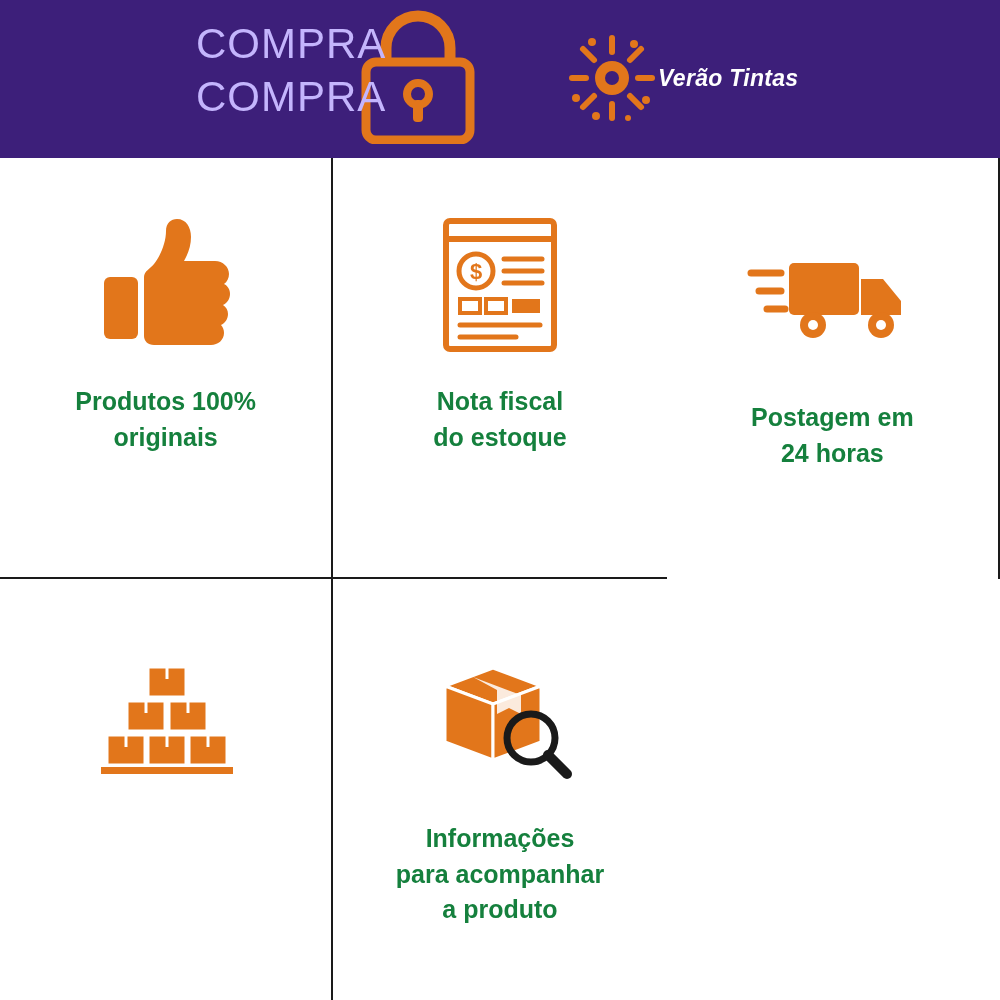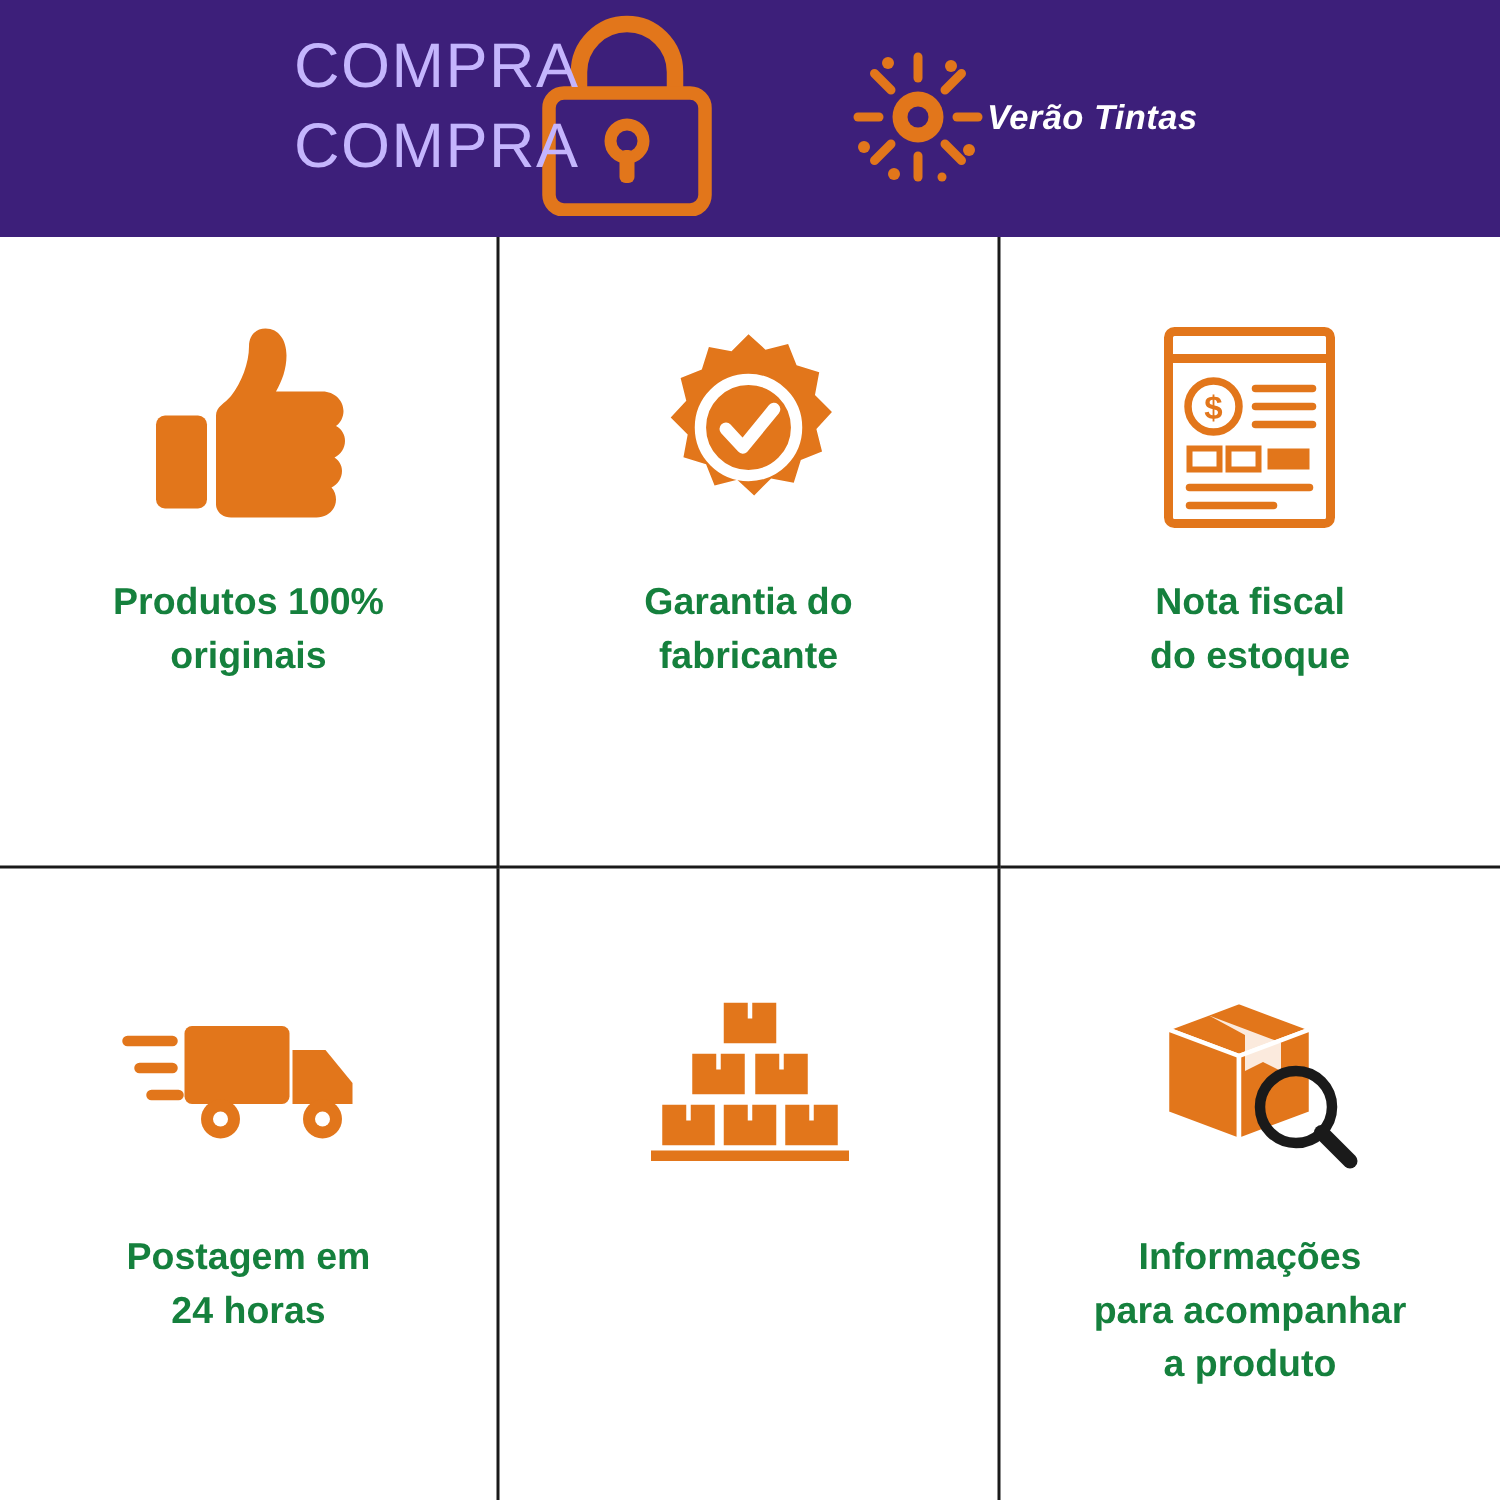--- a/index.html
+++ b/index.html
@@ -173,33 +173,20 @@
           <g fill="#E2761B">
             <rect x="8" y="62" width="34" height="62" rx="6"></rect>
             <path d="M48 124 V62 c0-6 6-8 10-13 7-9 12-22 12-33 0-8 5-12 11-12 9 0 14 8 14 18 0 9-3 17-7 24h31c8 0 14 6 14 13 0 4-2 8-5 10 4 2 6 6 6 10 0 5-3 9-7 11 3 2 5 5 5 9 0 5-3 9-7 11 2 2 3 5 3 8 0 7-6 12-13 12H58c-6 0-10-4-10-9z"></path>
           </g>
         </svg>
       </div>
       <div class="cell-label">Produtos 100%
 originais</div>
     </div>
 
-    <div class="cell col2 row1">
-      <div class="icon-wrap">
-        <svg viewBox="0 0 140 140" width="132" height="132">
-          <g fill="#E2761B">
-            <path d="M70 4 l12 11 16-4 6 15 16 5 -3 16 12 12 -11 12 4 16 -15 6 -5 16 -16 -3 -12 12 -12 -11 -16 4 -6 -15 -16 -5 3 -16 -12 -12 11 -12 -4 -16 15 -6 5 -16 16 3z"></path>
-          </g>
-          <circle cx="70" cy="70" r="34" fill="none" stroke="#ffffff" stroke-width="8"></circle>
-          <path d="M54 71 l12 13 22 -27" fill="none" stroke="#ffffff" stroke-width="9" stroke-linecap="round" stroke-linejoin="round"></path>
-        </svg>
-      </div>
-      <div class="cell-label">Garantia do
-fabricante</div>
-    </div>
 
     <div class="cell col3 row1">
       <div class="icon-wrap">
         <svg viewBox="0 0 120 140" width="120" height="140">
           <rect x="6" y="6" width="108" height="128" rx="4" fill="none" stroke="#E2761B" stroke-width="6"></rect>
           <line x1="6" y1="24" x2="114" y2="24" stroke="#E2761B" stroke-width="6"></line>
           <circle cx="36" cy="56" r="17" fill="none" stroke="#E2761B" stroke-width="5"></circle>
           <text x="36" y="64" font-family="Liberation Sans, sans-serif" font-size="22" font-weight="bold" fill="#E2761B" text-anchor="middle">$</text>
           <g stroke="#E2761B" stroke-width="5" stroke-linecap="round">
             <line x1="64" y1="44" x2="102" y2="44"></line>

